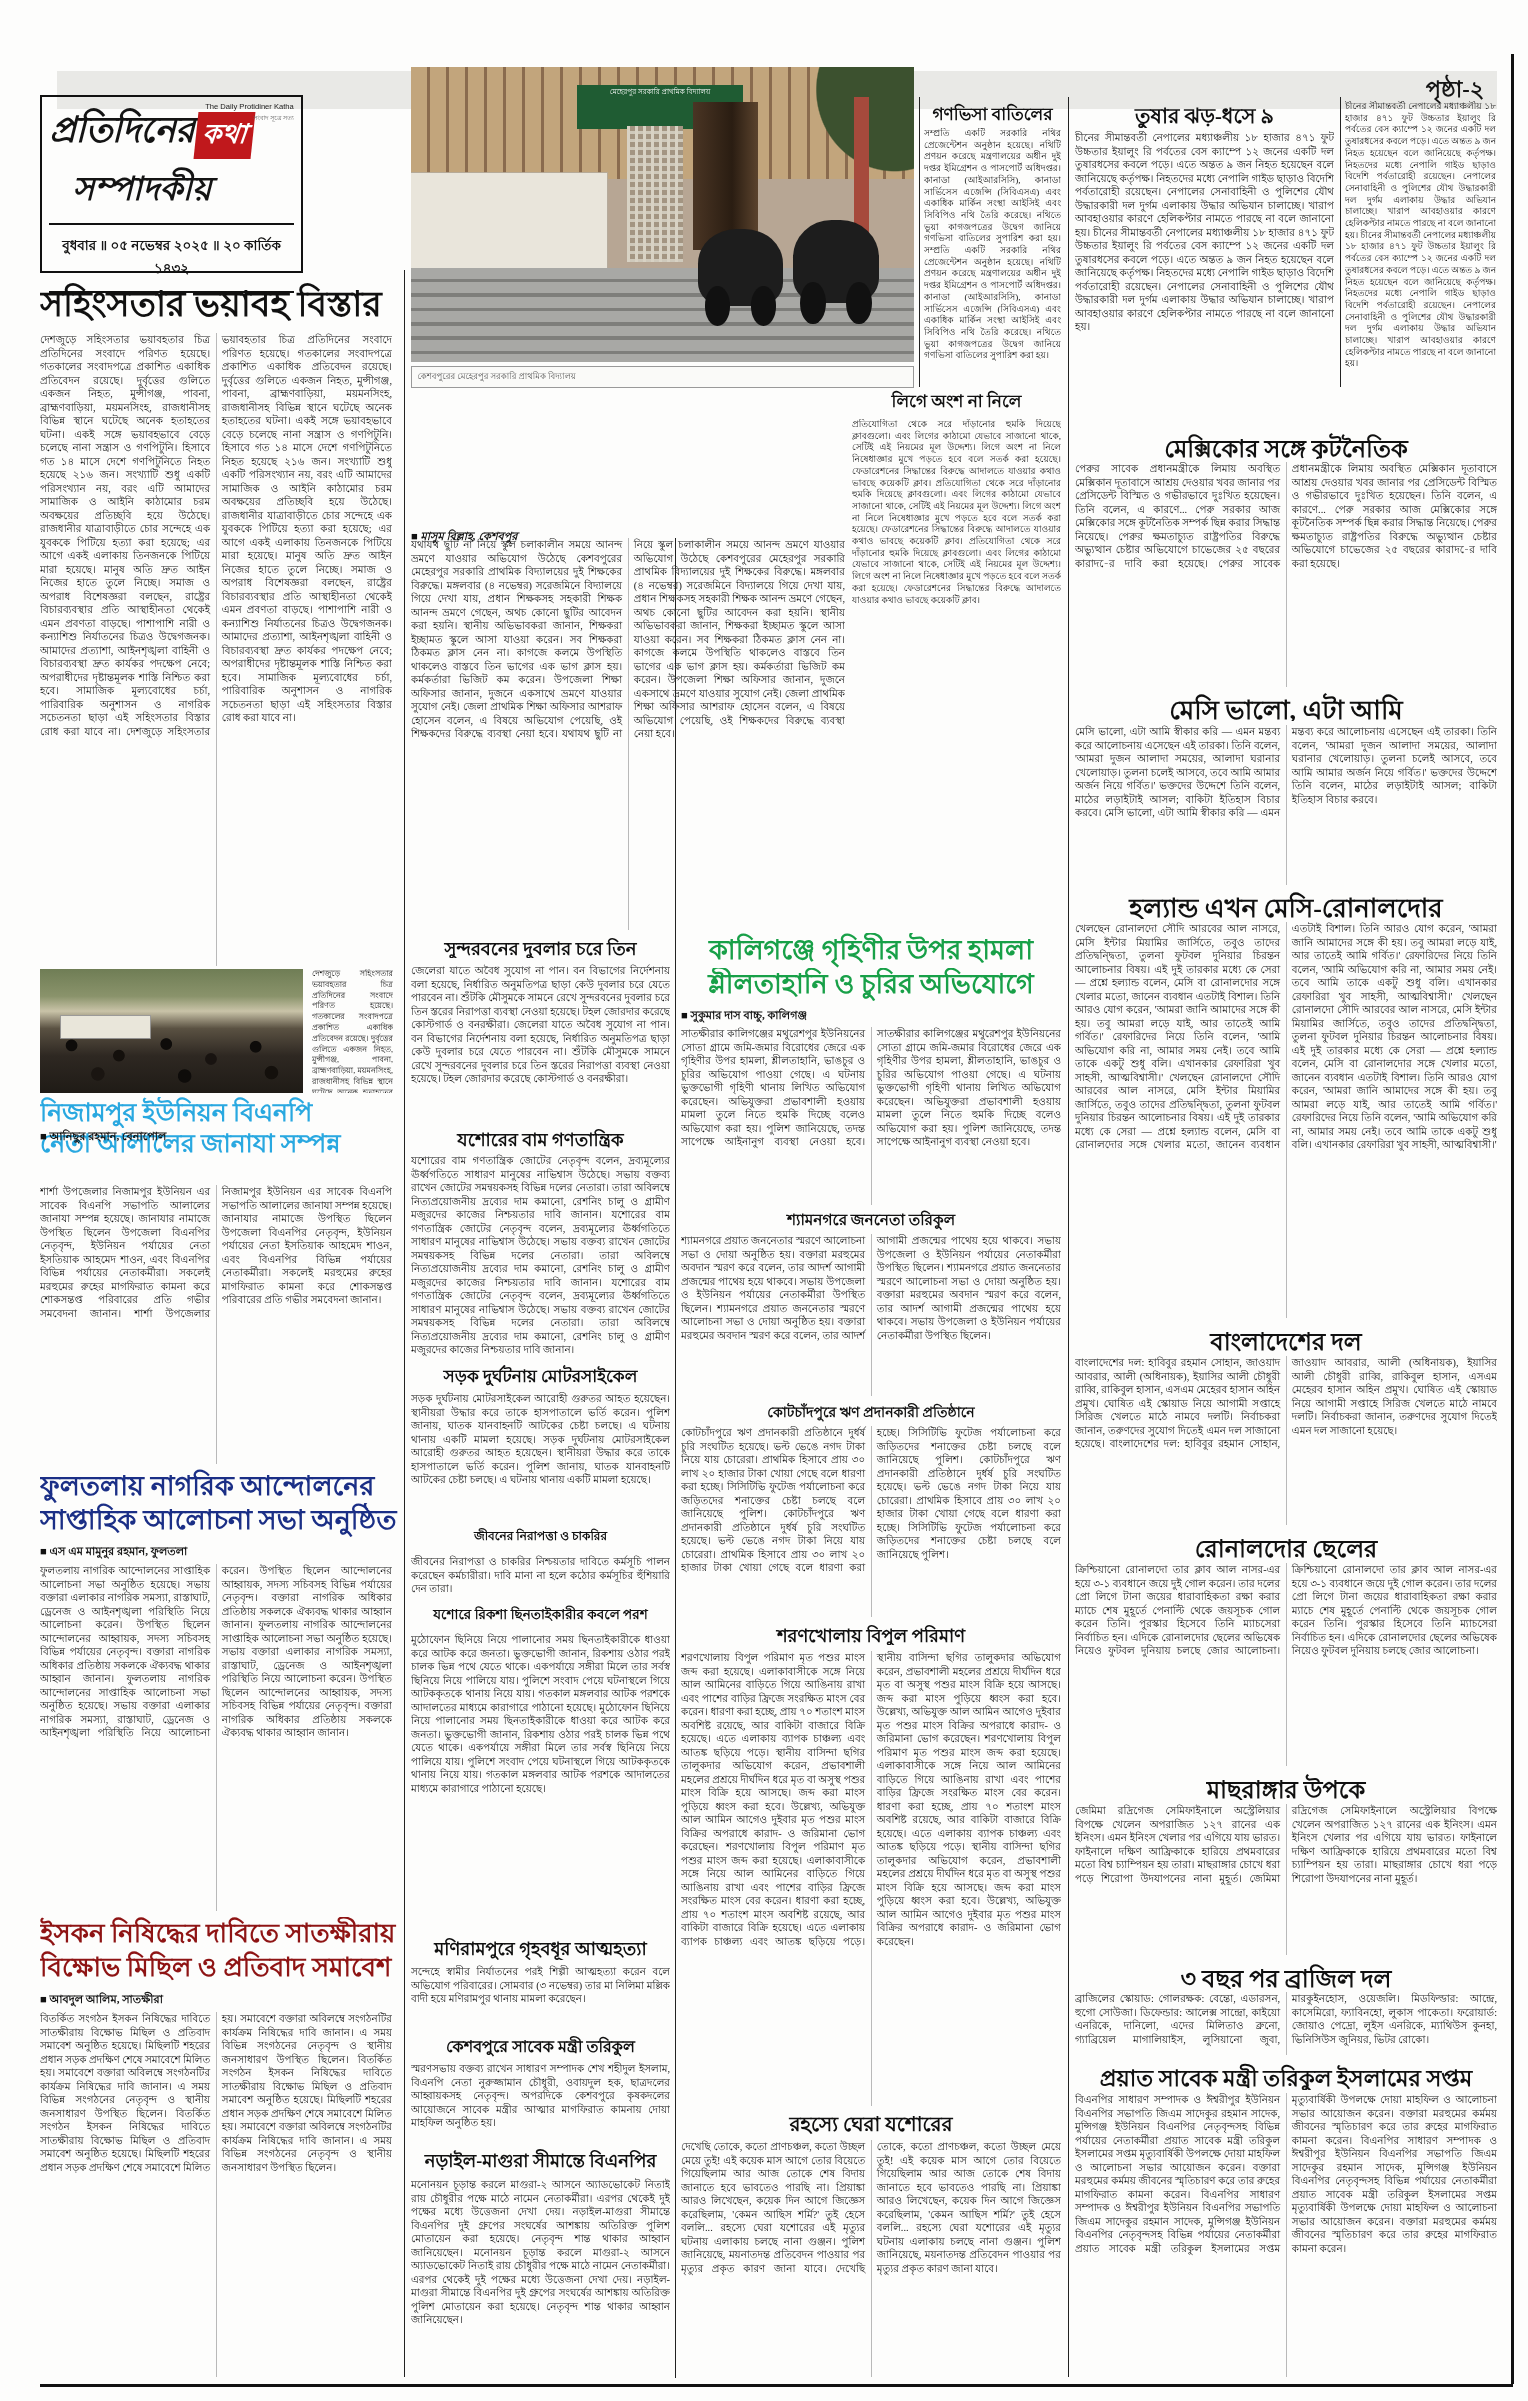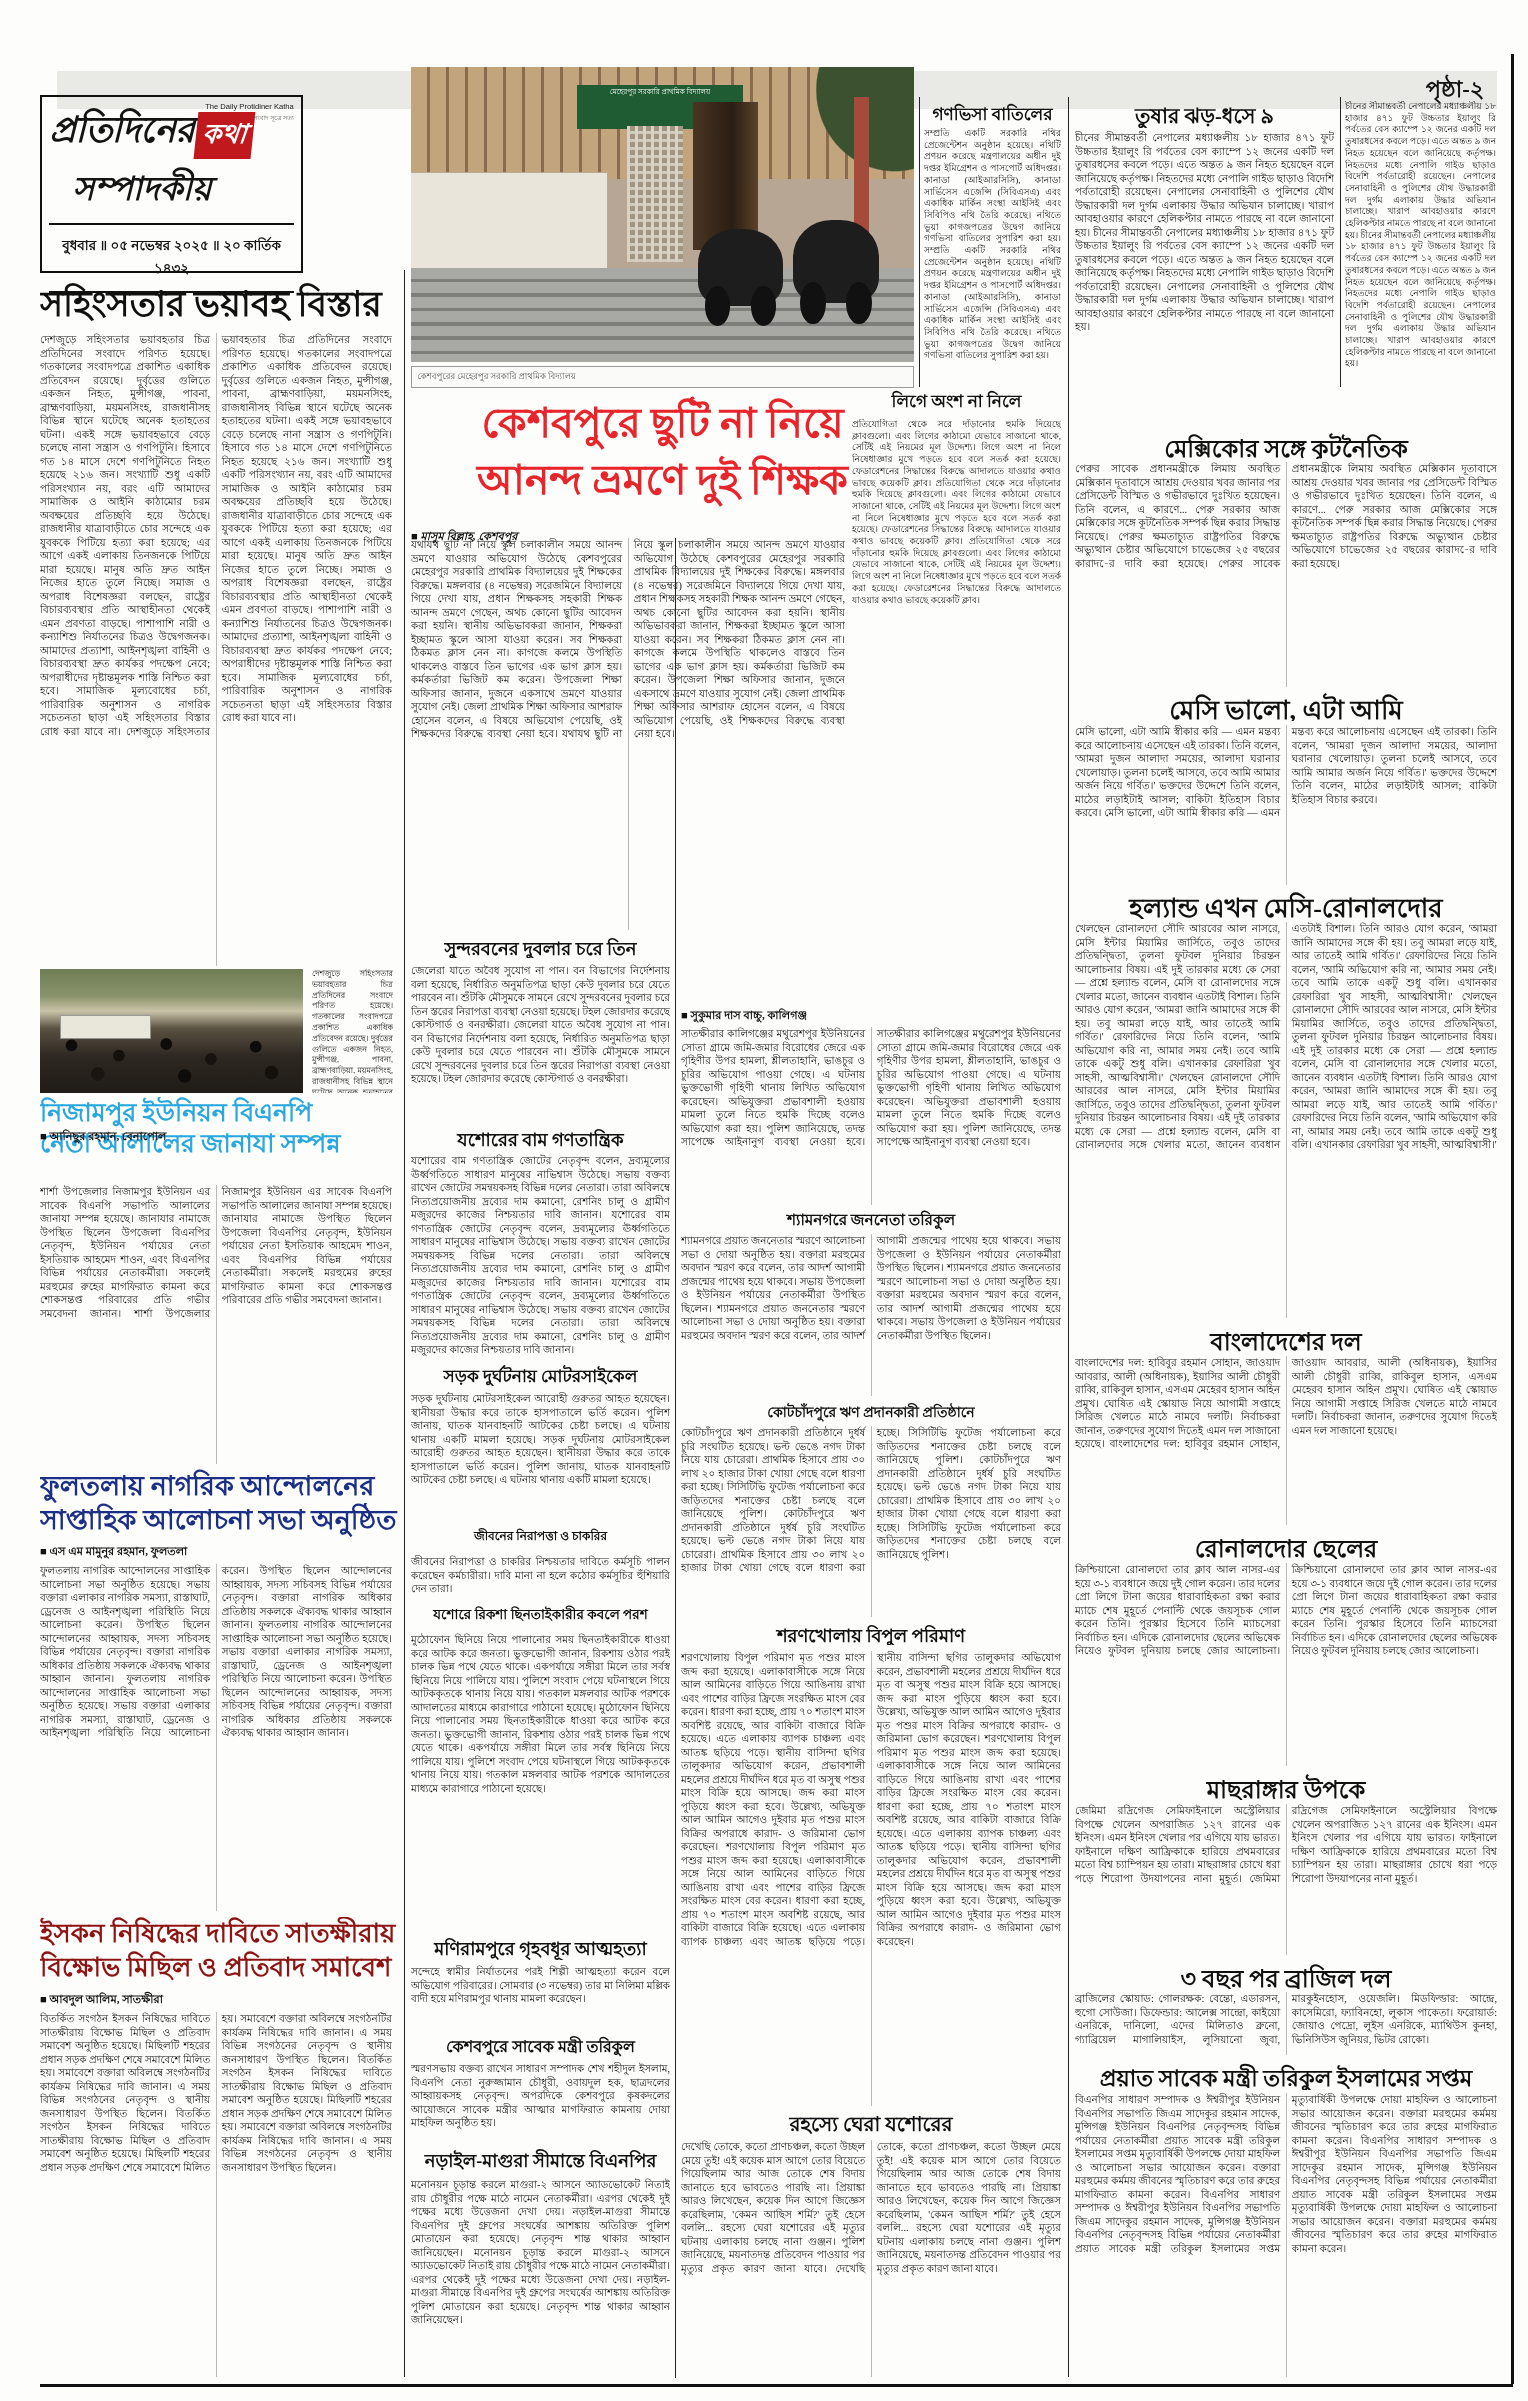--- a/index.html
+++ b/index.html
@@ -110,24 +110,20 @@
     <div class="grill"></div>
     <div class="door"></div>
     <div class="foliage"></div>
     <div class="steps"></div>
     <div class="redpost"></div>
     <div class="moto" style="left:57%;top:55%;width:17%;height:26%;"></div>
     <div class="moto" style="left:76%;top:52%;width:17%;height:28%;"></div>
   </div>
   <div class="abs cap" style="left:411px;top:366px;width:503px;height:21.6px;">কেশবপুরের মেহেরপুর সরকারি প্রাথমিক বিদ্যালয়</div>
 
-  <div class="abs" style="left:411px;top:394px;width:503px;height:117px;">
-    <div class="hl" style="font-size:41px;line-height:58px;color:#e8252a;">কেশবপুরে ছুটি না নিয়ে</div>
-    <div class="hl" style="font-size:41px;line-height:56px;color:#e8252a;">আনন্দ ভ্রমণে দুই শিক্ষক</div>
-  </div>
   <div class="abs byline" style="left:411px;top:528px;width:216px;font-style:italic;">■ মাসুম বিল্লাহ, কেশবপুর</div>
   <div class="abs body" style="left:411px;top:538px;width:434px;height:392px;column-count:2;">যথাযথ ছুটি না নিয়ে স্কুল চলাকালীন সময়ে আনন্দ ভ্রমণে যাওয়ার অভিযোগ উঠেছে কেশবপুরের মেহেরপুর সরকারি প্রাথমিক বিদ্যালয়ের দুই শিক্ষকের বিরুদ্ধে। মঙ্গলবার (৪ নভেম্বর) সরেজমিনে বিদ্যালয়ে গিয়ে দেখা যায়, প্রধান শিক্ষকসহ সহকারী শিক্ষক আনন্দ ভ্রমণে গেছেন, অথচ কোনো ছুটির আবেদন করা হয়নি। স্থানীয় অভিভাবকরা জানান, শিক্ষকরা ইচ্ছামত স্কুলে আসা যাওয়া করেন। সব শিক্ষকরা ঠিকমত ক্লাস নেন না। কাগজে কলমে উপস্থিতি থাকলেও বাস্তবে তিন ভাগের এক ভাগ ক্লাস হয়। কর্মকর্তারা ভিজিট কম করেন। উপজেলা শিক্ষা অফিসার জানান, দুজনে একসাথে ভ্রমণে যাওয়ার সুযোগ নেই। জেলা প্রাথমিক শিক্ষা অফিসার আশরাফ হোসেন বলেন, এ বিষয়ে অভিযোগ পেয়েছি, ওই শিক্ষকদের বিরুদ্ধে ব্যবস্থা নেয়া হবে। যথাযথ ছুটি না নিয়ে স্কুল চলাকালীন সময়ে আনন্দ ভ্রমণে যাওয়ার অভিযোগ উঠেছে কেশবপুরের মেহেরপুর সরকারি প্রাথমিক বিদ্যালয়ের দুই শিক্ষকের বিরুদ্ধে। মঙ্গলবার (৪ নভেম্বর) সরেজমিনে বিদ্যালয়ে গিয়ে দেখা যায়, প্রধান শিক্ষকসহ সহকারী শিক্ষক আনন্দ ভ্রমণে গেছেন, অথচ কোনো ছুটির আবেদন করা হয়নি। স্থানীয় অভিভাবকরা জানান, শিক্ষকরা ইচ্ছামত স্কুলে আসা যাওয়া করেন। সব শিক্ষকরা ঠিকমত ক্লাস নেন না। কাগজে কলমে উপস্থিতি থাকলেও বাস্তবে তিন ভাগের এক ভাগ ক্লাস হয়। কর্মকর্তারা ভিজিট কম করেন। উপজেলা শিক্ষা অফিসার জানান, দুজনে একসাথে ভ্রমণে যাওয়ার সুযোগ নেই। জেলা প্রাথমিক শিক্ষা অফিসার আশরাফ হোসেন বলেন, এ বিষয়ে অভিযোগ পেয়েছি, ওই শিক্ষকদের বিরুদ্ধে ব্যবস্থা নেয়া হবে।</div>
 
   <div class="abs hl" style="left:852px;top:388px;width:209px;height:25px;font-size:17px;">লিগে অংশ না নিলে</div>
   <div class="abs body body-sm" style="left:852px;top:419px;width:209px;height:509px;">প্রতিযোগিতা থেকে সরে দাঁড়ানোর হুমকি দিয়েছে ক্লাবগুলো। এবং লিগের কাঠামো যেভাবে সাজানো থাকে, সেটিই এই নিয়মের মূল উদ্দেশ্য। লিগে অংশ না নিলে নিষেধাজ্ঞার মুখে পড়তে হবে বলে সতর্ক করা হয়েছে। ফেডারেশনের সিদ্ধান্তের বিরুদ্ধে আদালতে যাওয়ার কথাও ভাবছে কয়েকটি ক্লাব। প্রতিযোগিতা থেকে সরে দাঁড়ানোর হুমকি দিয়েছে ক্লাবগুলো। এবং লিগের কাঠামো যেভাবে সাজানো থাকে, সেটিই এই নিয়মের মূল উদ্দেশ্য। লিগে অংশ না নিলে নিষেধাজ্ঞার মুখে পড়তে হবে বলে সতর্ক করা হয়েছে। ফেডারেশনের সিদ্ধান্তের বিরুদ্ধে আদালতে যাওয়ার কথাও ভাবছে কয়েকটি ক্লাব। প্রতিযোগিতা থেকে সরে দাঁড়ানোর হুমকি দিয়েছে ক্লাবগুলো। এবং লিগের কাঠামো যেভাবে সাজানো থাকে, সেটিই এই নিয়মের মূল উদ্দেশ্য। লিগে অংশ না নিলে নিষেধাজ্ঞার মুখে পড়তে হবে বলে সতর্ক করা হয়েছে। ফেডারেশনের সিদ্ধান্তের বিরুদ্ধে আদালতে যাওয়ার কথাও ভাবছে কয়েকটি ক্লাব।</div>
 
   <div class="abs hl" style="left:411px;top:935px;width:259px;height:23.4px;font-size:18px;">সুন্দরবনের দুবলার চরে তিন</div>
   <div class="abs body" style="left:411px;top:964px;width:259px;height:158px;">জেলেরা যাতে অবৈধ সুযোগ না পান। বন বিভাগের নির্দেশনায় বলা হয়েছে, নির্ধারিত অনুমতিপত্র ছাড়া কেউ দুবলার চরে যেতে পারবেন না। শুঁটকি মৌসুমকে সামনে রেখে সুন্দরবনের দুবলার চরে তিন স্তরের নিরাপত্তা ব্যবস্থা নেওয়া হয়েছে। টহল জোরদার করেছে কোস্টগার্ড ও বনরক্ষীরা। জেলেরা যাতে অবৈধ সুযোগ না পান। বন বিভাগের নির্দেশনায় বলা হয়েছে, নির্ধারিত অনুমতিপত্র ছাড়া কেউ দুবলার চরে যেতে পারবেন না। শুঁটকি মৌসুমকে সামনে রেখে সুন্দরবনের দুবলার চরে তিন স্তরের নিরাপত্তা ব্যবস্থা নেওয়া হয়েছে। টহল জোরদার করেছে কোস্টগার্ড ও বনরক্ষীরা।</div>
 
   <div class="abs hl" style="left:411px;top:1126px;width:259px;height:23.4px;font-size:18px;">যশোরের বাম গণতান্ত্রিক</div>
@@ -144,20 +140,24 @@
 
   <div class="abs hl" style="left:411px;top:1935px;width:259px;height:25px;font-size:18px;">মণিরামপুরে গৃহবধূর আত্মহত্যা</div>
   <div class="abs body" style="left:411px;top:1965px;width:259px;height:65px;">সন্দেহে স্বামীর নির্যাতনের পরই শিল্পী আত্মহত্যা করেন বলে অভিযোগ পরিবারের। সোমবার (৩ নভেম্বর) তার মা নিলিমা মল্লিক বাদী হয়ে মণিরামপুর থানায় মামলা করেছেন।</div>
 
   <div class="abs hl" style="left:411px;top:2034px;width:259px;height:23.4px;font-size:16px;">কেশবপুরে সাবেক মন্ত্রী তরিকুল</div>
   <div class="abs body" style="left:411px;top:2062px;width:259px;height:81px;">স্মরণসভায় বক্তব্য রাখেন সাধারণ সম্পাদক শেখ শহীদুল ইসলাম, বিএনপি নেতা নুরুজ্জামান চৌধুরী, ওবায়দুল হক, ছাত্রদলের আহ্বায়কসহ নেতৃবৃন্দ। অপরদিকে কেশবপুরে কৃষকদলের আয়োজনে সাবেক মন্ত্রীর আত্মার মাগফিরাত কামনায় দোয়া মাহফিল অনুষ্ঠিত হয়।</div>
 
   <div class="abs hl" style="left:411px;top:2147px;width:259px;height:25px;font-size:18px;">নড়াইল-মাগুরা সীমান্তে বিএনপির</div>
   <div class="abs body" style="left:411px;top:2178px;width:259px;height:200px;">মনোনয়ন চূড়ান্ত করলে মাগুরা-২ আসনে অ্যাডভোকেট নিতাই রায় চৌধুরীর পক্ষে মাঠে নামেন নেতাকর্মীরা। এরপর থেকেই দুই পক্ষের মধ্যে উত্তেজনা দেখা দেয়। নড়াইল-মাগুরা সীমান্তে বিএনপির দুই গ্রুপের সংঘর্ষের আশঙ্কায় অতিরিক্ত পুলিশ মোতায়েন করা হয়েছে। নেতৃবৃন্দ শান্ত থাকার আহ্বান জানিয়েছেন। মনোনয়ন চূড়ান্ত করলে মাগুরা-২ আসনে অ্যাডভোকেট নিতাই রায় চৌধুরীর পক্ষে মাঠে নামেন নেতাকর্মীরা। এরপর থেকেই দুই পক্ষের মধ্যে উত্তেজনা দেখা দেয়। নড়াইল-মাগুরা সীমান্তে বিএনপির দুই গ্রুপের সংঘর্ষের আশঙ্কায় অতিরিক্ত পুলিশ মোতায়েন করা হয়েছে। নেতৃবৃন্দ শান্ত থাকার আহ্বান জানিয়েছেন।</div>
 
+  <div class="abs" style="left:681px;top:933px;width:380px;height:70px;">
+    <div class="hl" style="font-size:27px;line-height:35px;color:#18a048;">কালিগঞ্জে গৃহিণীর উপর হামলা</div>
+    <div class="hl" style="font-size:27px;line-height:33px;color:#18a048;">শ্লীলতাহানি ও চুরির অভিযোগে</div>
+  </div>
   <div class="abs byline" style="left:681px;top:1007px;width:380px;">■ সুকুমার দাস বাচ্চু, কালিগঞ্জ</div>
   <div class="abs body" style="left:681px;top:1027px;width:380px;height:178px;column-count:2;">সাতক্ষীরার কালিগঞ্জের মথুরেশপুর ইউনিয়নের সোতা গ্রামে জমি-জমার বিরোধের জেরে এক গৃহিণীর উপর হামলা, শ্লীলতাহানি, ভাঙচুর ও চুরির অভিযোগ পাওয়া গেছে। এ ঘটনায় ভুক্তভোগী গৃহিণী থানায় লিখিত অভিযোগ করেছেন। অভিযুক্তরা প্রভাবশালী হওয়ায় মামলা তুলে নিতে হুমকি দিচ্ছে বলেও অভিযোগ করা হয়। পুলিশ জানিয়েছে, তদন্ত সাপেক্ষে আইনানুগ ব্যবস্থা নেওয়া হবে। সাতক্ষীরার কালিগঞ্জের মথুরেশপুর ইউনিয়নের সোতা গ্রামে জমি-জমার বিরোধের জেরে এক গৃহিণীর উপর হামলা, শ্লীলতাহানি, ভাঙচুর ও চুরির অভিযোগ পাওয়া গেছে। এ ঘটনায় ভুক্তভোগী গৃহিণী থানায় লিখিত অভিযোগ করেছেন। অভিযুক্তরা প্রভাবশালী হওয়ায় মামলা তুলে নিতে হুমকি দিচ্ছে বলেও অভিযোগ করা হয়। পুলিশ জানিয়েছে, তদন্ত সাপেক্ষে আইনানুগ ব্যবস্থা নেওয়া হবে।</div>
 
   <div class="abs hl" style="left:681px;top:1208px;width:380px;height:21.6px;font-size:15.3px;">শ্যামনগরে জননেতা তরিকুল</div>
   <div class="abs body" style="left:681px;top:1234px;width:380px;height:162px;column-count:2;">শ্যামনগরে প্রয়াত জননেতার স্মরণে আলোচনা সভা ও দোয়া অনুষ্ঠিত হয়। বক্তারা মরহুমের অবদান স্মরণ করে বলেন, তার আদর্শ আগামী প্রজন্মের পাথেয় হয়ে থাকবে। সভায় উপজেলা ও ইউনিয়ন পর্যায়ের নেতাকর্মীরা উপস্থিত ছিলেন। শ্যামনগরে প্রয়াত জননেতার স্মরণে আলোচনা সভা ও দোয়া অনুষ্ঠিত হয়। বক্তারা মরহুমের অবদান স্মরণ করে বলেন, তার আদর্শ আগামী প্রজন্মের পাথেয় হয়ে থাকবে। সভায় উপজেলা ও ইউনিয়ন পর্যায়ের নেতাকর্মীরা উপস্থিত ছিলেন। শ্যামনগরে প্রয়াত জননেতার স্মরণে আলোচনা সভা ও দোয়া অনুষ্ঠিত হয়। বক্তারা মরহুমের অবদান স্মরণ করে বলেন, তার আদর্শ আগামী প্রজন্মের পাথেয় হয়ে থাকবে। সভায় উপজেলা ও ইউনিয়ন পর্যায়ের নেতাকর্মীরা উপস্থিত ছিলেন।</div>
 
   <div class="abs hl" style="left:681px;top:1401px;width:380px;height:21.6px;font-size:14px;">কোটচাঁদপুরে ঋণ প্রদানকারী প্রতিষ্ঠানে</div>
   <div class="abs body" style="left:681px;top:1426px;width:380px;height:191px;column-count:2;">কোটচাঁদপুরে ঋণ প্রদানকারী প্রতিষ্ঠানে দুর্ধর্ষ চুরি সংঘটিত হয়েছে। ভল্ট ভেঙে নগদ টাকা নিয়ে যায় চোরেরা। প্রাথমিক হিসাবে প্রায় ৩০ লাখ ২০ হাজার টাকা খোয়া গেছে বলে ধারণা করা হচ্ছে। সিসিটিভি ফুটেজ পর্যালোচনা করে জড়িতদের শনাক্তের চেষ্টা চলছে বলে জানিয়েছে পুলিশ। কোটচাঁদপুরে ঋণ প্রদানকারী প্রতিষ্ঠানে দুর্ধর্ষ চুরি সংঘটিত হয়েছে। ভল্ট ভেঙে নগদ টাকা নিয়ে যায় চোরেরা। প্রাথমিক হিসাবে প্রায় ৩০ লাখ ২০ হাজার টাকা খোয়া গেছে বলে ধারণা করা হচ্ছে। সিসিটিভি ফুটেজ পর্যালোচনা করে জড়িতদের শনাক্তের চেষ্টা চলছে বলে জানিয়েছে পুলিশ। কোটচাঁদপুরে ঋণ প্রদানকারী প্রতিষ্ঠানে দুর্ধর্ষ চুরি সংঘটিত হয়েছে। ভল্ট ভেঙে নগদ টাকা নিয়ে যায় চোরেরা। প্রাথমিক হিসাবে প্রায় ৩০ লাখ ২০ হাজার টাকা খোয়া গেছে বলে ধারণা করা হচ্ছে। সিসিটিভি ফুটেজ পর্যালোচনা করে জড়িতদের শনাক্তের চেষ্টা চলছে বলে জানিয়েছে পুলিশ।</div>
 
   <div class="abs hl" style="left:681px;top:1622px;width:380px;height:23.4px;font-size:18px;">শরণখোলায় বিপুল পরিমাণ</div>

